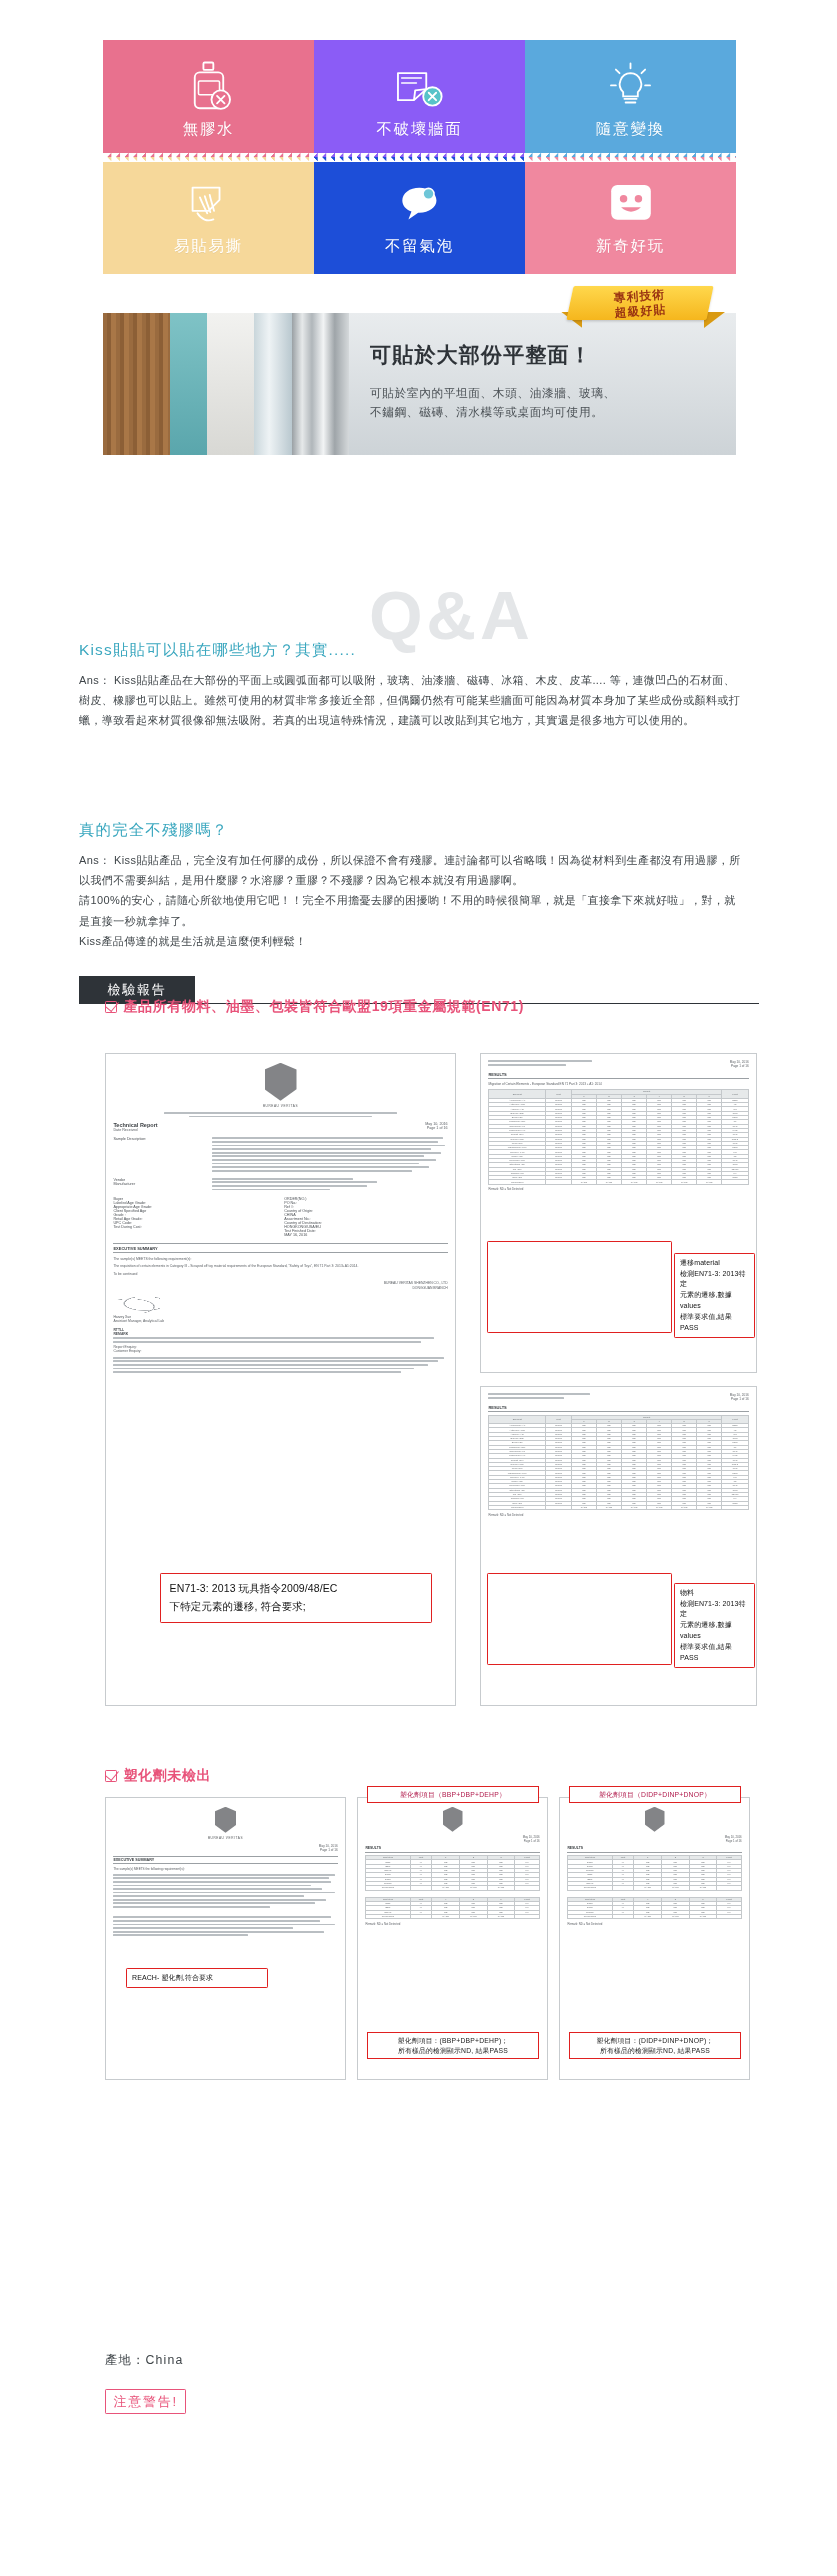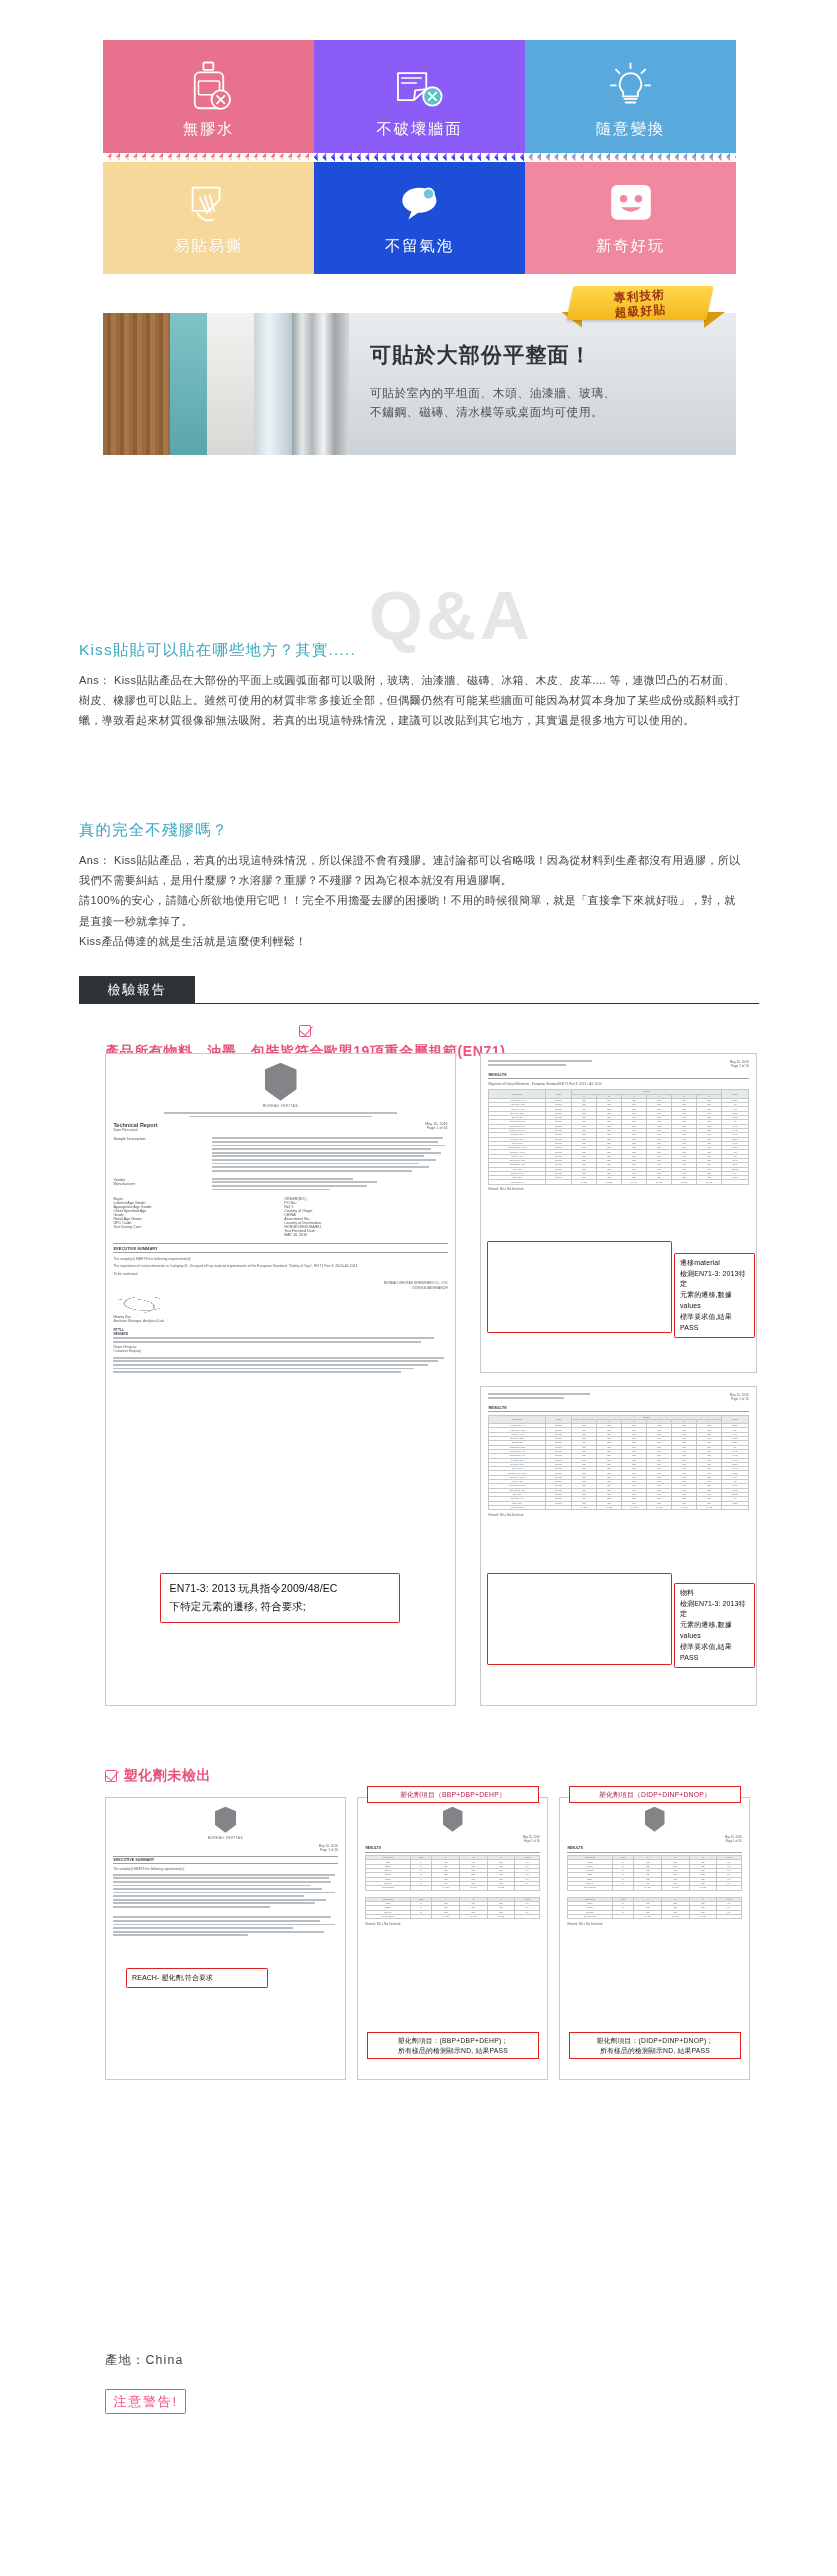--- a/index.html
+++ b/index.html
@@ -206,21 +206,21 @@
     flex: none;
   }
   .check-box:after {
     content: "";
     position: absolute; left: 1.8px; top: -3.1px;
     width: 7.4px; height: 11px;
     border-right: 1.8px solid #e8537a;
     border-bottom: 1.8px solid #e8537a;
     transform: rotate(40deg);
   }
-  .ch1 { top: 1025px; flex-direction: column; }
+  .ch1 { top: 998px; }
   .ch2 { top: 1767px; }
 
   
   .doc {
     position: absolute;
     background: #ffffff;
     border: 0.6px solid #c7cbce;
     overflow: hidden;
   }
   .doc-inner { position: relative; width: 100%; height: 100%; padding: 6.2px 7.4px; }
@@ -435,21 +435,21 @@
 
   <div class="qa-watermark">Q&amp;A</div>
 
   <div class="qa-block qa1">
     <div class="qa-q">Kiss貼貼可以貼在哪些地方？其實.....</div>
     <div class="qa-a">Ans： Kiss貼貼產品在大部份的平面上或圓弧面都可以吸附，玻璃、油漆牆、磁磚、冰箱、木皮、皮革.... 等，連微凹凸的石材面、樹皮、橡膠也可以貼上。雖然可使用的材質非常多接近全部，但偶爾仍然有可能某些牆面可能因為材質本身加了某些成份或顏料或打蠟，導致看起來材質很像卻無法吸附。若真的出現這特殊情況，建議可以改貼到其它地方，其實還是很多地方可以使用的。</div>
   </div>
 
   <div class="qa-block qa2">
     <div class="qa-q">真的完全不殘膠嗎？</div>
-    <div class="qa-a" style="white-space:pre-line">Ans： Kiss貼貼產品，若真的出現這特殊情況，所以保證不會有殘膠。連討論都可以省略哦！因為從材料到生產都沒有用過膠，所以我們不需要糾結，是用什麼膠？水溶膠？重膠？不殘膠？因為它根本就沒有用過膠啊。
+    <div class="qa-a" style="white-space:pre-line">Ans： Kiss貼貼產品，完全沒有加任何膠的成份，所以保證不會有殘膠。連討論都可以省略哦！因為從材料到生產都沒有用過膠，所以我們不需要糾結，是用什麼膠？水溶膠？重膠？不殘膠？因為它根本就沒有用過膠啊。
 請100%的安心，請隨心所欲地使用它吧！！完全不用擔憂去膠的困擾喲！不用的時候很簡單，就是「直接拿下來就好啦」，對，就是直接一秒就拿掉了。
 Kiss產品傳達的就是生活就是這麼便利輕鬆！</div>
   </div>
 
   <div class="section-tab">
     <div class="section-tab-label">檢驗報告</div>
   </div>
 
   <div class="check-head ch1">
     <span class="check-box"></span>
@@ -554,21 +554,21 @@
       <div class="lines">
         <div class="ln" style="width:99%"></div>
           <div class="ln" style="width:97%"></div>
         <div class="ln" style="width:94%"></div>
           <div class="ln" style="width:90%"></div>
         <div class="ln" style="width:86%"></div>
       </div>
     </div>
   </div>
 
-  <div class="rednote big" style="left:160px; top:1573px; width:240px; white-space:pre-line;">EN71-3: 2013 玩具指令2009/48/EC
+  <div class="rednote big" style="left:160px; top:1573px; width:272px; white-space:pre-line;">EN71-3: 2013 玩具指令2009/48/EC
 下特定元素的遷移, 符合要求;</div>
 
   <div class="doc" style="left:480px; top:1053px; width:277px; height:320px;">
     <div class="doc-inner">
       <div style="display:flex; justify-content:space-between; margin-bottom:3.7px;">
         <div class="lines" style="width:50%">
           <div class="ln" style="width:80%"></div>
             <div class="ln" style="width:60%"></div>
         </div>
         <div style="text-align:right; font-size:3.1px; color:#5c6065;">

